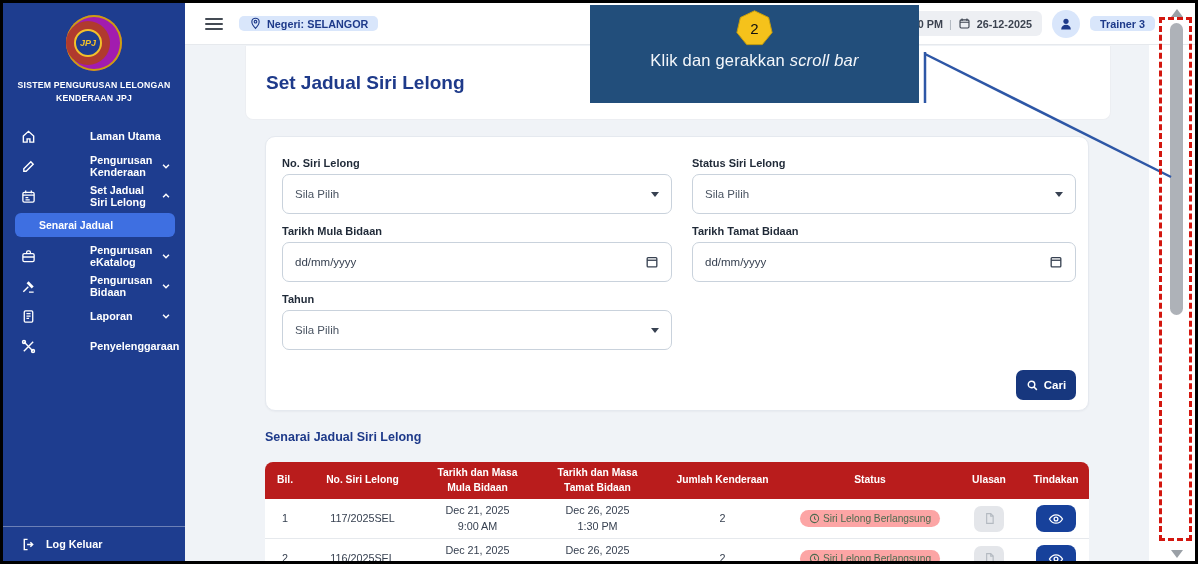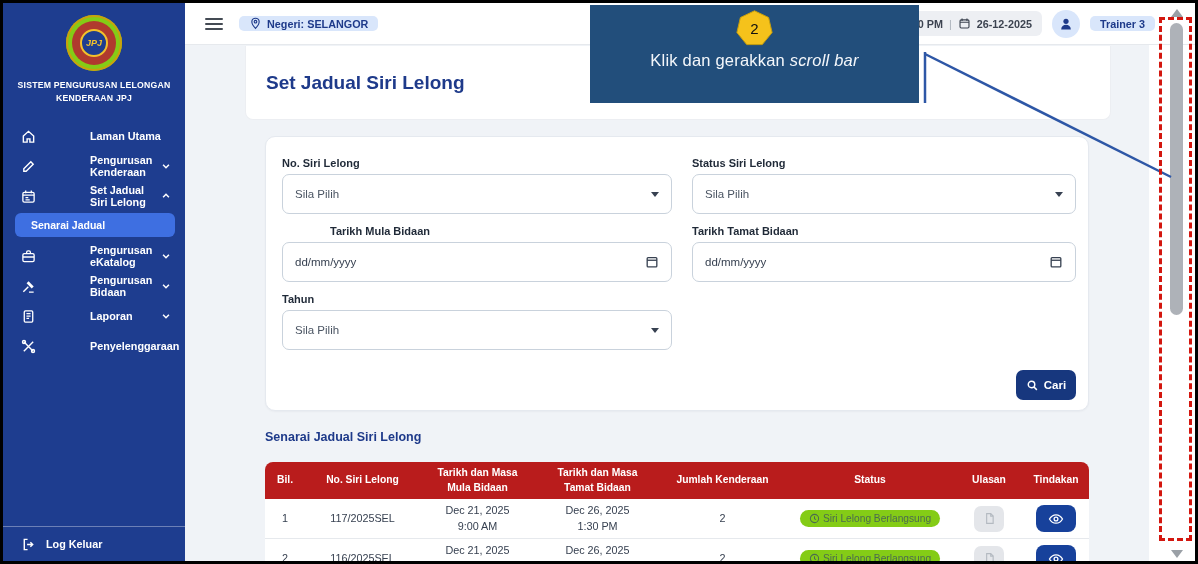--- a/index.html
+++ b/index.html
@@ -2,30 +2,30 @@
 <html><head>
 <meta charset="utf-8">
 <style>
   * { margin:0; padding:0; box-sizing:border-box; }
   html,body { width:1198px; height:564px; font-family:"Liberation Sans", sans-serif; }
   #page { position:relative; width:1198px; height:564px; background:#f0f3f7; overflow:hidden; border:3px solid #000; }
 
   
   .sidebar { position:absolute; left:0; top:0; width:182px; height:100%; background:#1e3d8f; color:#fff; z-index:5; }
   .logo-wrap { display:flex; flex-direction:column; align-items:center; padding-top:12px; }
-  .crest { width:56px; height:56px; border-radius:50%; background:#84cc16; display:flex; align-items:center; justify-content:center; box-shadow:0 0 0 2px #caa10e inset; }
+  .crest { width:56px; height:56px; border-radius:50%; background:#a21caf; display:flex; align-items:center; box-shadow:0 0 0 2px #caa10e inset; }
   .crest-red { width:44px; height:44px; border-radius:50%; background:#b03a2e; display:flex; align-items:center; justify-content:center; }
   .crest-blue { width:28px; height:28px; border-radius:50%; background:#1e3d8f; border:2px solid #f3c12b; color:#f3c12b; font-size:9px; font-weight:bold; display:flex; align-items:center; justify-content:center; font-style:italic; }
   .app-title { margin-top:8px; font-size:8.7px; font-weight:bold; text-align:center; line-height:1.5; letter-spacing:.2px; }
   .nav { margin-top:16px; display:flex; flex-direction:column; }
   .nav-item { display:flex; align-items:center; height:30px; padding:0 14px 0 18px; font-size:10.8px; font-weight:bold; cursor:pointer; color:#fff; }
   .nav-item .nicon { width:15px; height:15px; margin-right:10px; display:flex; align-items:center; }
   .nav-item .nlabel { flex:1;margin-left:44px; }
   .chev { width:10px; height:10px; }
-  .sub-pill { margin:2px 10px 4px 12px; height:24px; background:#3e6fe1; border-radius:6px; display:flex; align-items:center; padding-left:16px; font-size:10.5px; font-weight:bold; cursor:pointer; }
+  .sub-pill { margin:2px 10px 4px 12px; height:24px; background:#3e6fe1; border-radius:6px; display:flex; align-items:center; padding-left:24px; font-size:10.5px; font-weight:bold; cursor:pointer; }
   .side-foot { position:absolute; left:0; bottom:0; width:100%; border-top:1px solid rgba(255,255,255,.35);margin-top:28px; }
   .logout { display:flex; align-items:center; height:34px; padding-left:18px; font-size:10.8px; font-weight:bold; cursor:pointer; }
   .logout .nicon { width:15px; height:15px; margin-right:10px; display:flex; align-items:center;}
 
   
   .topbar { position:absolute; left:182px; top:0; width:1016px; height:42px; background:#fff; border-bottom:1px solid #e6e9ed; display:flex; align-items:center; padding:0 46px 0 20px; z-index:2; }
   .burger { width:18px; height:12px; display:flex; flex-direction:column; justify-content:space-between; cursor:pointer; }
   .burger div { height:2px; background:#444b54; border-radius:1px; }
   .pill-blue { background:#d9e6fb; color:#1e3a8a; font-size:10.8px; font-weight:bold; border-radius:5px; height:15px; display:flex; align-items:center; padding:0 10px; gap:5px; }
   .negeri { margin-left:16px; }
@@ -49,21 +49,21 @@
   .btn-row-reset { position:absolute; left:648px; top:233px; width:94px; height:30px; background:#f1f3f5; border:1px solid #e3e6ea; border-radius:7px; display:flex; align-items:center; justify-content:center; gap:6px; font-size:11.5px; font-weight:bold; color:#1f2937; cursor:pointer; }
   .btn-cari { position:absolute; left:750px; top:233px; width:60px; height:30px; background:#17377e; border-radius:7px; display:flex; align-items:center; justify-content:center; gap:5px; font-size:11.5px; font-weight:bold; color:#fff; cursor:pointer; }
 
   
   .table-title { position:absolute; left:262px; top:427px; font-size:12.5px; font-weight:bold; color:#1e3a8a; z-index:1; }
   .table { position:absolute; left:262px; top:459px; width:824px; z-index:1; }
   .t-head { display:flex; background:#b91c1c; color:#fff; border-radius:8px 8px 0 0; height:37px; align-items:center; font-size:10.3px; font-weight:bold; text-align:center; }
   .t-row { display:flex; background:#fff; height:40px; align-items:center; border-bottom:1px solid #e6e9ed; font-size:10.8px; color:#374151; text-align:center; }
   .c0{width:40px;} .c1{width:115px;} .c2{width:115px;} .c3{width:125px;} .c4{width:125px;} .c5{width:170px;} .c6{width:68px;} .c7{width:66px;}
   .cell { display:flex; flex-direction:column; justify-content:center; line-height:1.4; }
-  .badge-green { display:inline-flex; align-items:center; gap:3px; background:#84cc16; color:#4c6b4f; border-radius:10px; padding:3px 9px; font-size:10.2px; }
+  .badge-green { display:inline-flex; align-items:center; gap:3px; background:#fca5a5; color:#4c6b4f; border-radius:10px; padding:3px 9px; font-size:10.2px; }
   .mini-btn { width:30px; height:26px; border-radius:7px; background:#e4e6ea; display:flex; align-items:center; justify-content:center; margin:0 auto; cursor:pointer; }
   .eye-btn { width:40px; height:27px; border-radius:8px; background:#17419b; display:flex; align-items:center; justify-content:center; margin:0 auto; cursor:pointer; }
 
   
   .scroll-strip { position:absolute; right:0; top:42px; width:46px; height:522px; background:#fff; }
   .sb-up { position:absolute; left:1168px; top:6px; width:0; height:0; border-left:6px solid transparent; border-right:6px solid transparent; border-bottom:8px solid #9aa0a6; z-index:6; cursor:pointer; }
   .sb-down { position:absolute; left:1168px; top:547px; width:0; height:0; border-left:6px solid transparent; border-right:6px solid transparent; border-top:8px solid #9aa0a6; z-index:6; cursor:pointer; }
   .sb-thumb { position:absolute; left:1167px; top:20px; width:13px; height:292px; background:#aeb2b8; border-radius:7px; z-index:6; cursor:grab; }
 
   
@@ -250,21 +250,21 @@
       <span class="grow">Sila Pilih</span>
       <span class="caret"></span>
     </div>
 
     <div class="f-label" style="left:426px; top:20px;">Status Siri Lelong</div>
     <div class="f-control" style="left:426px; top:37px; width:384px;">
       <span class="grow">Sila Pilih</span>
       <span class="caret"></span>
     </div>
 
-    <div class="f-label" style="left:16px; top:88px;margin-left:48px;">Tarikh Mula Bidaan</div>
+    <div class="f-label" style="left:16px; top:88px;">Tarikh Mula Bidaan</div>
     <div class="f-control" style="left:16px; top:105px; width:390px;">
       <span class="grow date-ph">dd/mm/yyyy</span>
       <svg viewBox="0 0 16 16" width="14" height="14" fill="none" stroke="#374151" stroke-width="1.5">
           <rect x="2.5" y="3" width="11" height="10.5" rx="1"></rect>
           <path d="M2.5 6h11"></path>
         </svg>
     </div>
 
     <div class="f-label" style="left:426px; top:88px;">Tarikh Tamat Bidaan</div>
     <div class="f-control" style="left:426px; top:105px; width:384px;">

